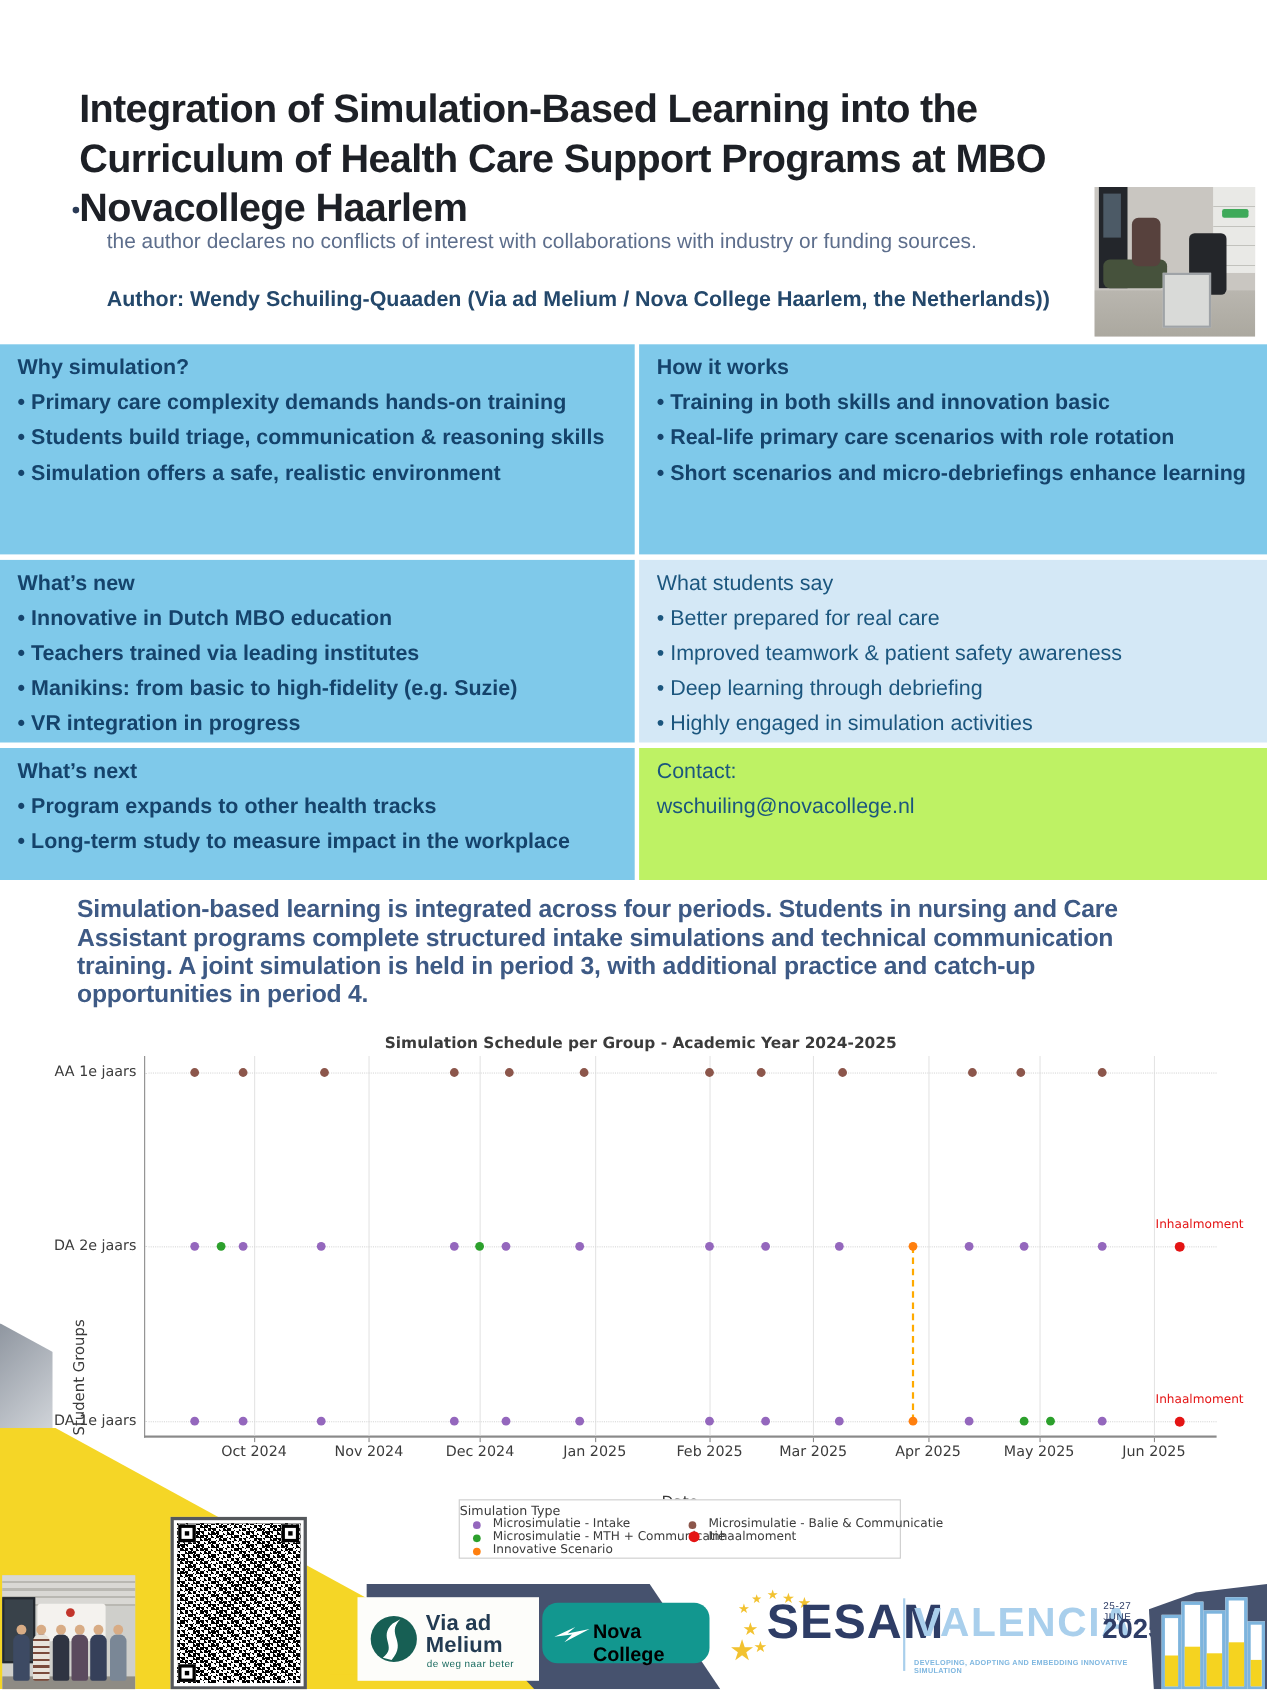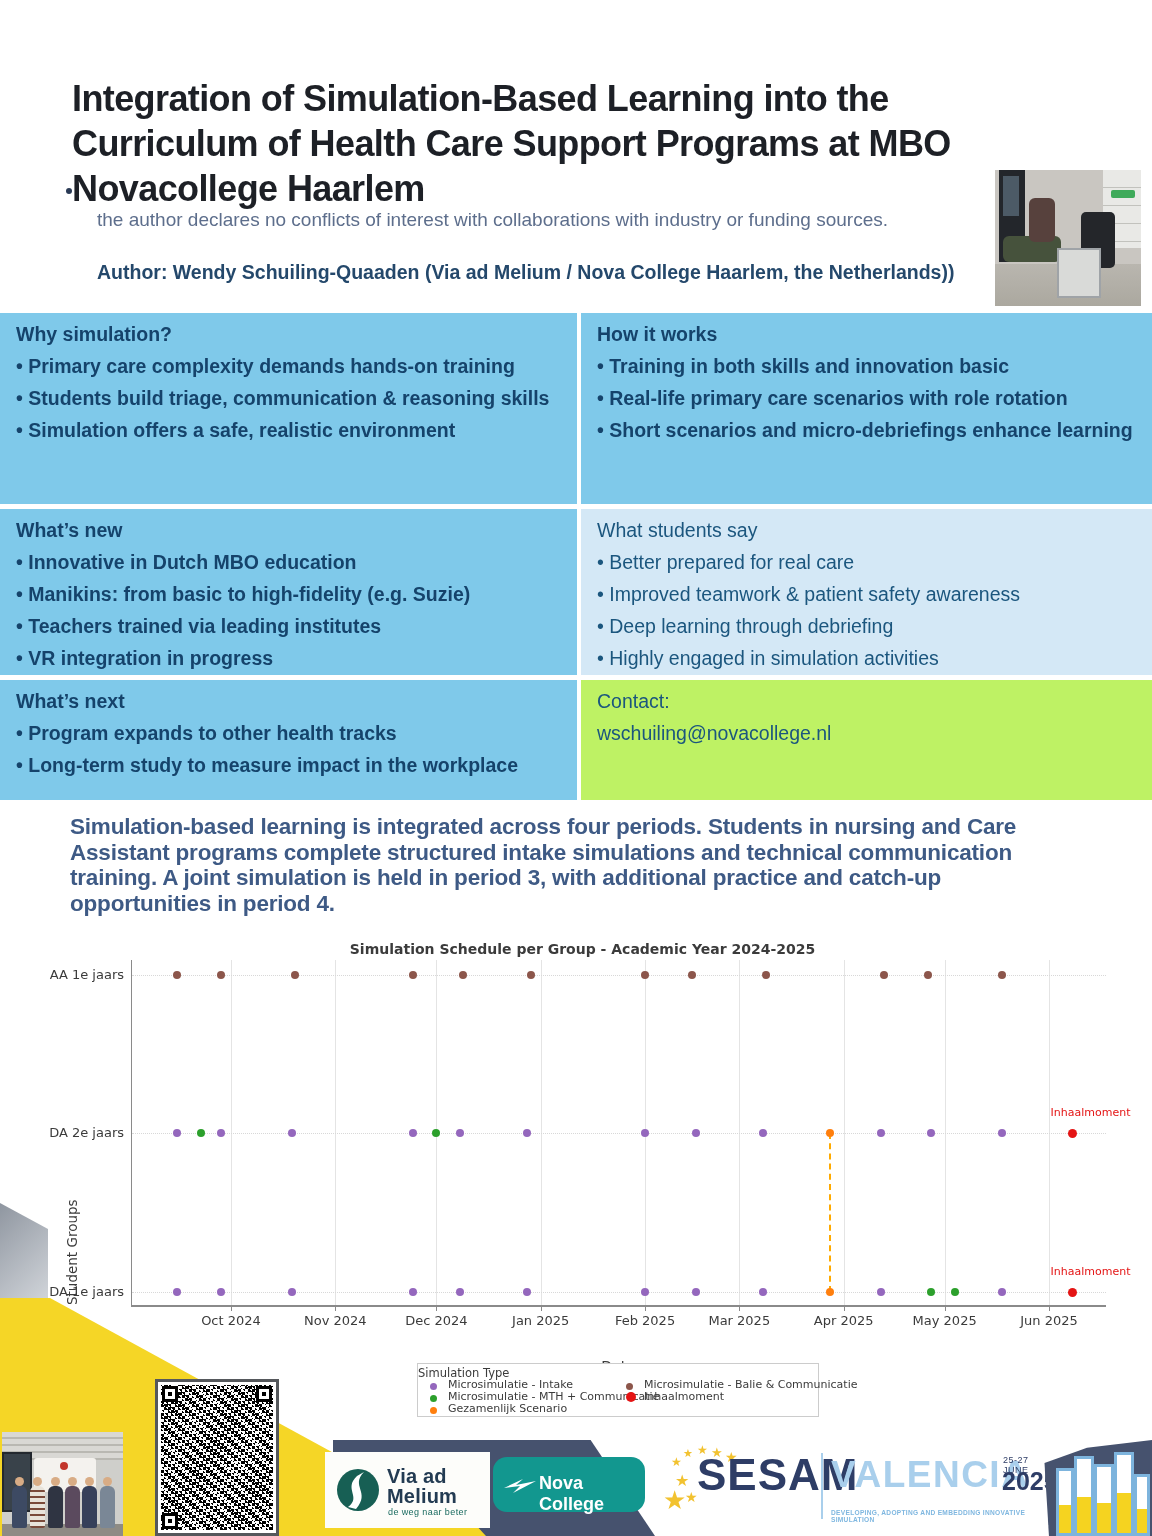--- a/index.html
+++ b/index.html
@@ -97,21 +97,21 @@
   .finder{position:absolute;width:16px;height:16px;border:3px solid #000;background:#fff;box-sizing:border-box;}
   .finder::after{content:"";position:absolute;left:3px;top:3px;width:4px;height:4px;background:#000;}
 
   
   #via-box{left:325px;top:1452px;width:165px;height:76px;background:#fdfdfa;}
   #via-box svg{position:absolute;left:10px;top:15px;}
   #via-name{position:absolute;left:62px;top:14px;font-size:20px;line-height:20px;font-weight:bold;color:#233b52;letter-spacing:0.2px;}
   #via-tagline{position:absolute;left:63px;top:55px;font-size:9px;color:#1a6b60;letter-spacing:0.4px;}
   #nova-box{left:493px;top:1457px;width:152px;height:55px;background:#12978f;border-radius:14px;}
   #nova-box svg{position:absolute;left:10px;top:17px;}
-  #nova-label{position:absolute;left:46px;top:16px;font-size:18px;font-weight:bold;color:#ffffff;}
+  #nova-label{position:absolute;left:46px;top:16px;font-size:18px;font-weight:bold;color:#000000;}
   #sesam-area{left:655px;top:1445px;width:390px;height:91px;background:#fff;}
   .star{position:absolute;color:#f2c230;}
   #sesam-word{position:absolute;left:42px;top:7px;font-size:44px;line-height:46px;font-weight:bold;color:#2e3d66;letter-spacing:1px;}
   #sesam-society{position:absolute;left:44px;top:62px;font-size:7.5px;font-weight:bold;color:#2e3d66;letter-spacing:0.6px;margin-top:42px;}
   #sesam-divider{position:absolute;left:166px;top:8px;width:2px;height:66px;background:#a9cfec;}
   #valencia-word{position:absolute;left:176px;top:8px;font-size:37px;line-height:44px;font-weight:bold;color:#a9cfec;letter-spacing:1.5px;}
   #valencia-dates{position:absolute;left:348px;top:10px;font-size:9px;color:#2e3d66;letter-spacing:0.5px;}
   #valencia-year{position:absolute;left:347px;top:22px;font-size:25px;font-weight:bold;color:#2e3d66;}
   #valencia-tagline{position:absolute;left:176px;top:64px;width:212px;font-size:6.6px;font-weight:bold;color:#7fb7e0;letter-spacing:0.3px;}
 </style>
@@ -145,22 +145,22 @@
   </div>
   <div class="box blue" style="left:581px;top:313px;width:571px;height:191px">
     <div class="box-title">How it works</div>
     <div class="bullet">Training in both skills and innovation basic</div>
     <div class="bullet">Real-life primary care scenarios with role rotation</div>
     <div class="bullet">Short scenarios and micro-debriefings enhance learning</div>
   </div>
   <div class="box blue" style="left:0;top:509px;width:577px;height:166px">
     <div class="box-title">What’s new</div>
     <div class="bullet">Innovative in Dutch MBO education</div>
+    <div class="bullet">Teachers trained via leading institutes</div>
     <div class="bullet">Manikins: from basic to high-fidelity (e.g. Suzie)</div>
-    <div class="bullet">Teachers trained via leading institutes</div>
     <div class="bullet">VR integration in progress</div>
   </div>
   <div class="box lightblue" style="left:581px;top:509px;width:571px;height:166px">
     <div class="box-title">What students say</div>
     <div class="bullet">Better prepared for real care</div>
     <div class="bullet">Improved teamwork &amp; patient safety awareness</div>
     <div class="bullet">Deep learning through debriefing</div>
     <div class="bullet">Highly engaged in simulation activities</div>
   </div>
   <div class="box blue" style="left:0;top:680px;width:577px;height:120px">
@@ -261,21 +261,21 @@
       </div>
     <div id="x-axis-label">Date</div>
 
     <div id="legend">
       <div id="legend-title">Simulation Type</div>
       <span class="legend-marker" style="left: 12px; top: 17px; background: rgb(148, 103, 189);"></span>
       <span class="legend-entry" style="left:30px;top:14px">Microsimulatie - Intake</span>
       <span class="legend-marker" style="left: 12px; top: 29px; background: rgb(44, 160, 44);"></span>
       <span class="legend-entry" style="left:30px;top:26px">Microsimulatie - MTH + Communicatie</span>
       <span class="legend-marker" style="left: 12px; top: 41px; background: rgb(255, 127, 14);"></span>
-      <span class="legend-entry" style="left:30px;top:38px">Gezamenlijk Scenario</span>
+      <span class="legend-entry" style="left:30px;top:38px">Innovative Scenario</span>
       <span class="legend-marker" style="left: 208px; top: 17px; background: rgb(140, 86, 75);"></span>
       <span class="legend-entry" style="left:226px;top:14px">Microsimulatie - Balie &amp; Communicatie</span>
       <span class="legend-marker big" style="left: 208px; top: 28px; background: rgb(228, 20, 20);"></span>
       <span class="legend-entry" style="left:226px;top:26px">Inhaalmoment</span>
     </div>
   </div>
 
   <div class="abs" id="gray-wedge"></div>
   <div class="abs" id="yellow-main"></div>
   <div class="abs" id="navy-ribbon"></div>

